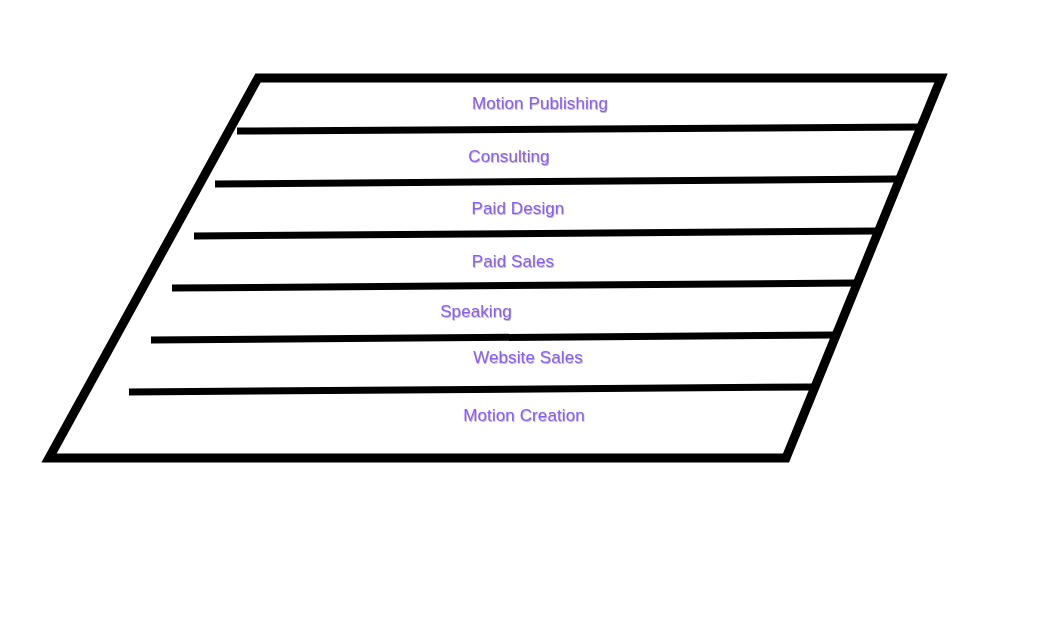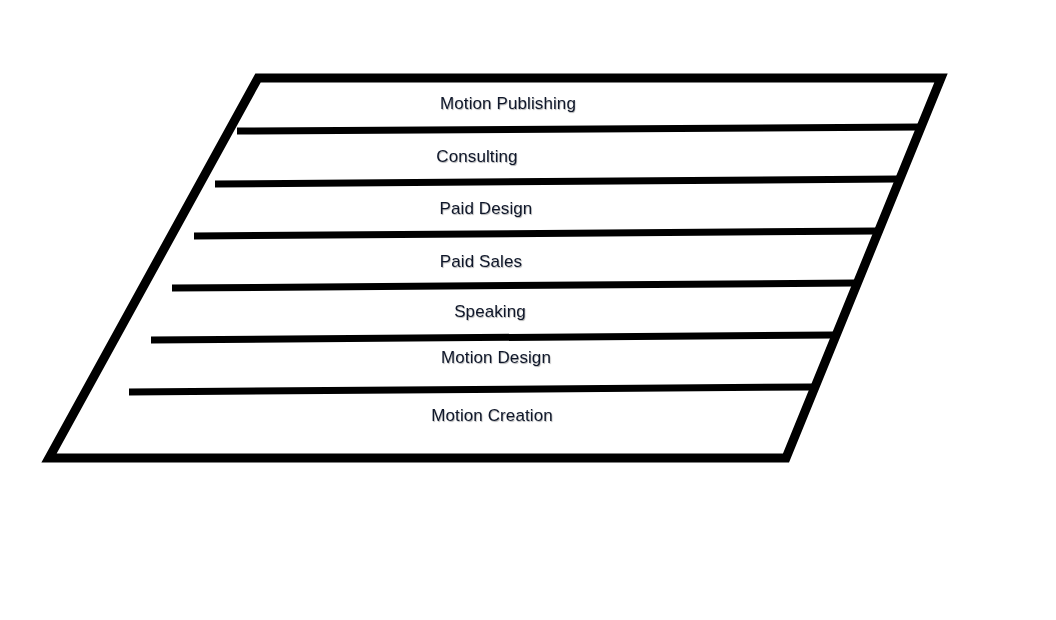--- a/index.html
+++ b/index.html
@@ -24,28 +24,29 @@
     position: absolute;
     top: 0;
     left: 0;
     width: 1056px;
     height: 620px;
     display: block;
   }
   .band-label {
     position: absolute;
     white-space: nowrap;
-    color: #0f172a;
+    color: #8b5cf6;
     font-family: "Liberation Sans", sans-serif;
     font-size: 17px;
     font-weight: 400;
     letter-spacing: 0.1px;
     text-shadow: 0.7px 0.7px 0.8px rgba(120,120,120,0.55);
     transform: translate(-50%, -50%);
     pointer-events: none;
+    margin-left: 32px;
   }
 </style>
 </head>
 <body>
 
 <div id="canvas">
 
   <svg id="funnel-svg" viewBox="0 0 1056 620" xmlns="http://www.w3.org/2000/svg">
 
     <polygon id="funnel-body" fill="#ffffff" stroke="#000000" stroke-width="9" stroke-linejoin="miter" points="258,78 941,78 786,458 49,458"></polygon>
@@ -61,19 +62,19 @@
   </svg>
 
   <div class="band-label" style="left:508px; top:104px;">Motion Publishing</div>
 
   <div class="band-label" style="left:477px; top:157px;">Consulting</div>
 
   <div class="band-label" style="left:486px; top:209px;">Paid Design</div>
 
   <div class="band-label" style="left:481px; top:262px;">Paid Sales</div>
 
-  <div class="band-label" style="left:490px; top:312px;">Speaking</div>
+  <div class="band-label" style="left:444px; top:312px;">Speaking</div>
 
-  <div class="band-label" style="left:496px; top:358px;">Motion Design</div>
+  <div class="band-label" style="left:496px; top:358px;">Website Sales</div>
 
   <div class="band-label" style="left:492px; top:416px;">Motion Creation</div>
 
 </div>
 
 </body></html>

